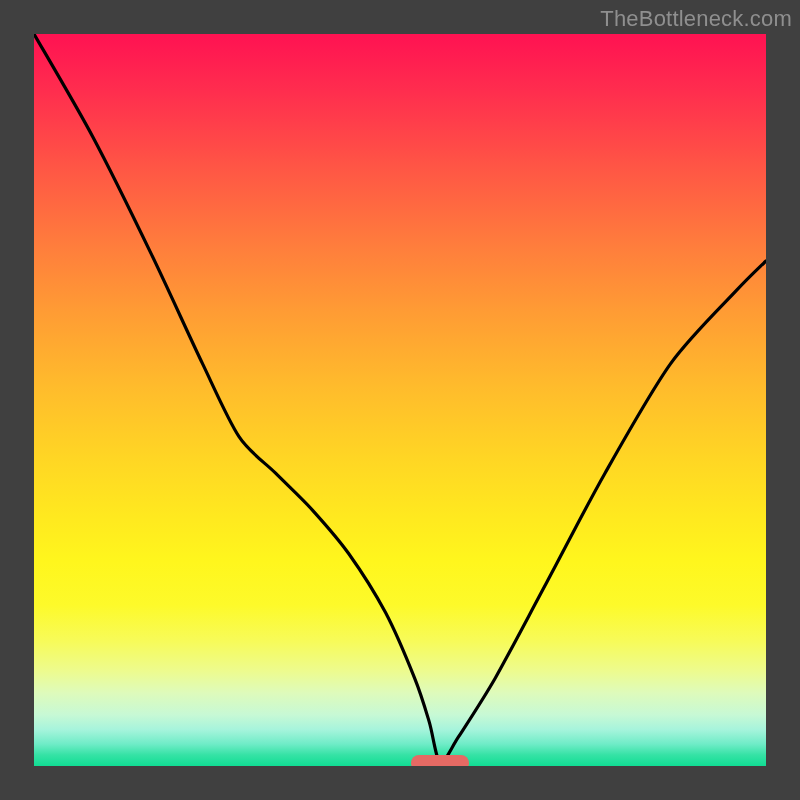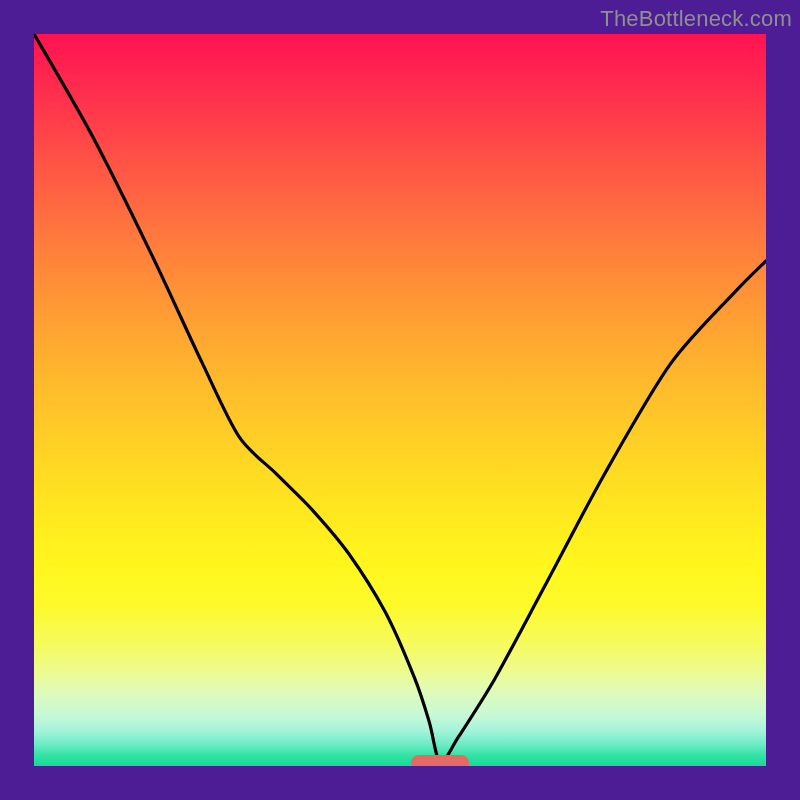--- a/index.html
+++ b/index.html
@@ -10,21 +10,21 @@
     height: 800px;
     overflow: hidden;
     font-family: Arial, Helvetica, sans-serif;
   }
   .frame {
     position: absolute;
     left: 0;
     top: 0;
     width: 800px;
     height: 800px;
-    background: #4c1d95;
+    background: #404040;
   }
   .plot {
     position: absolute;
     left: 34px;
     top: 34px;
     width: 732px;
     height: 732px;
     overflow: hidden;
   }
   .gradient {

